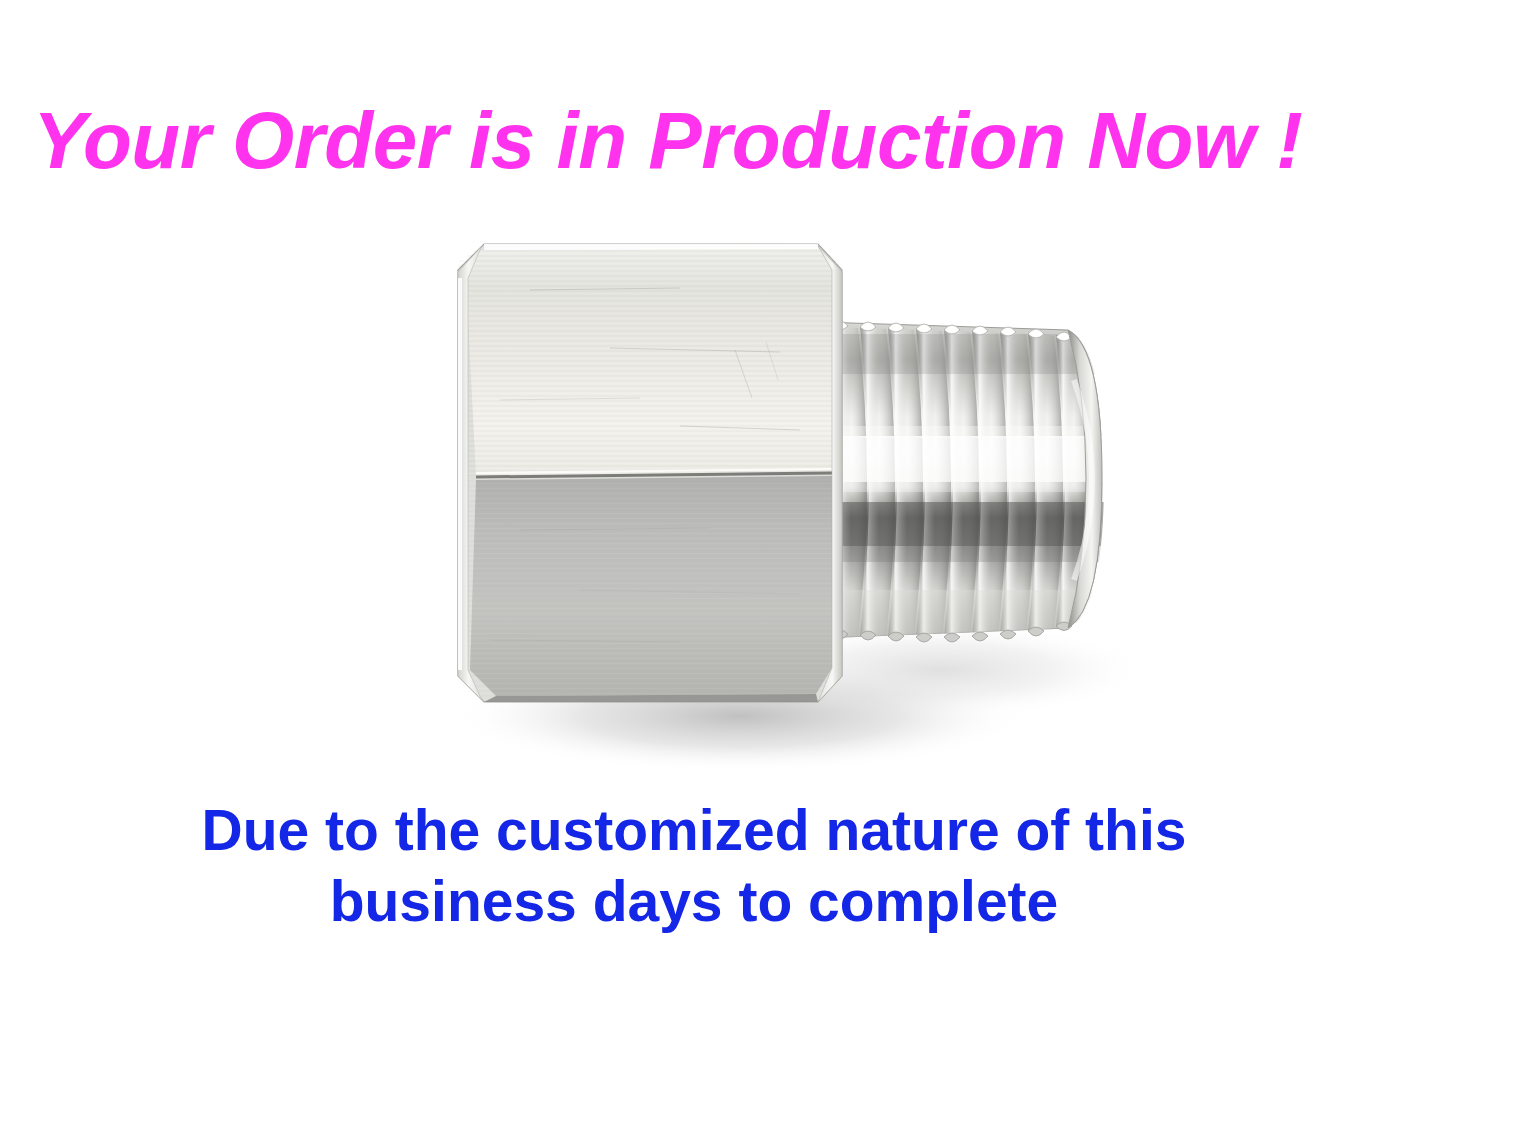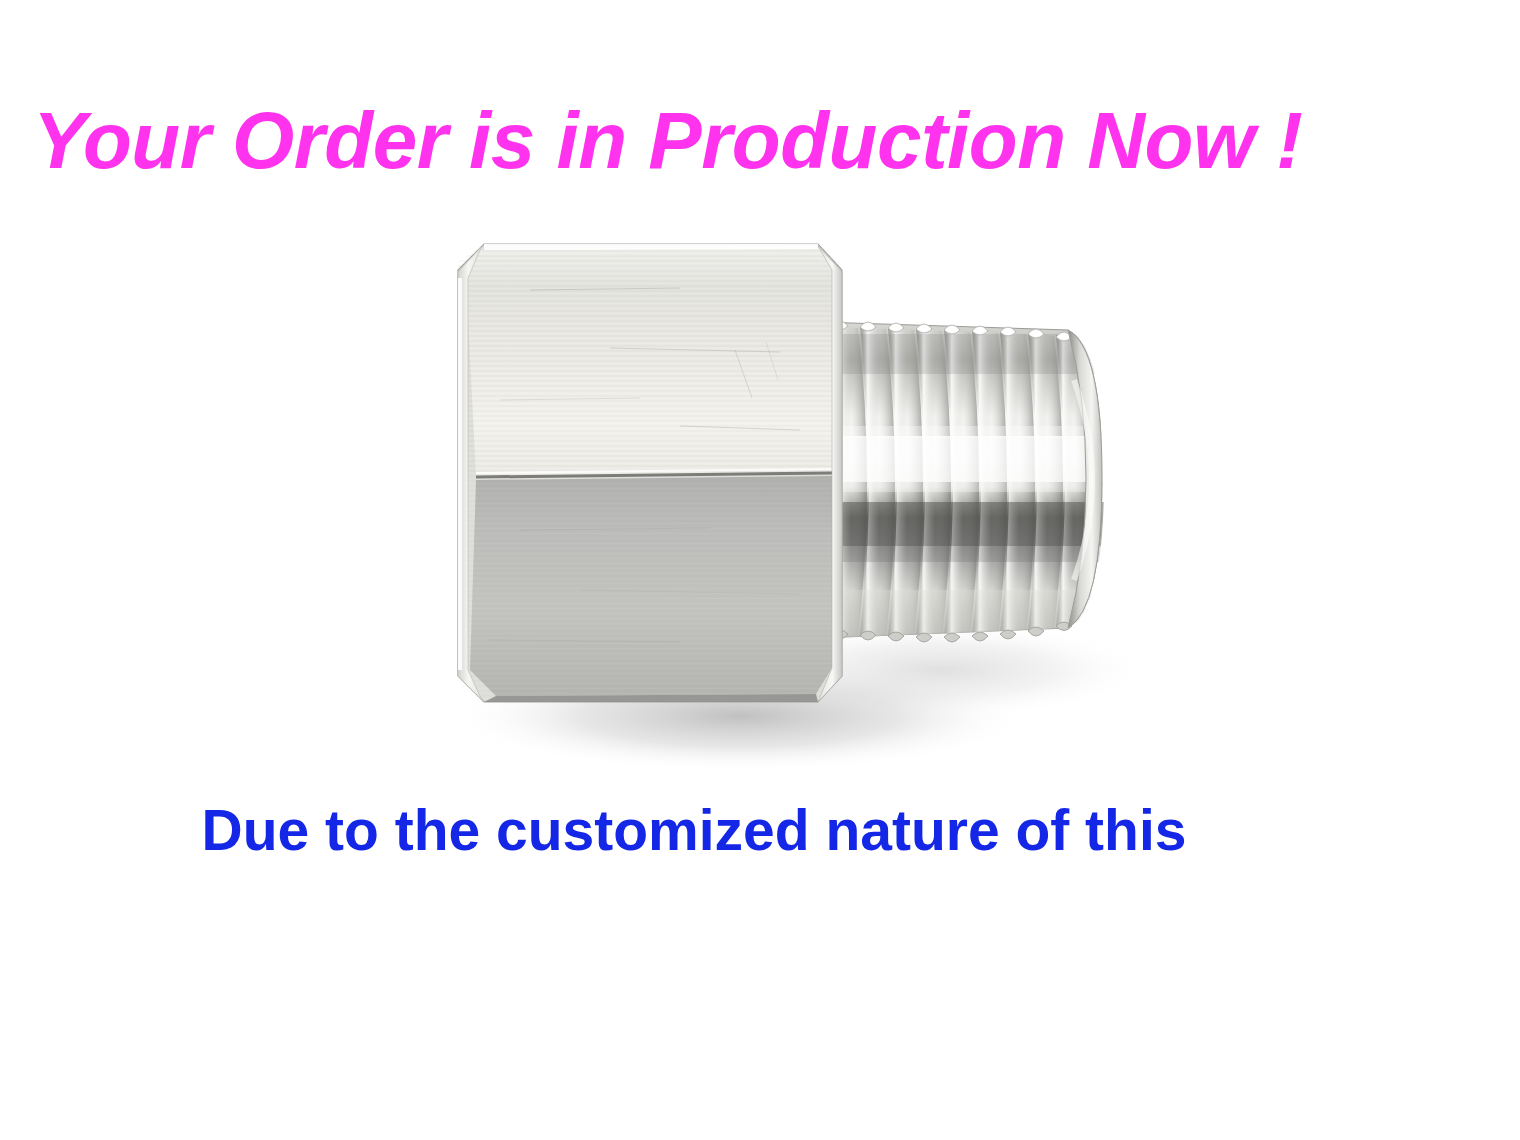--- a/index.html
+++ b/index.html
@@ -249,15 +249,16 @@
 
         <path d="M 104 472 L 438 472 L 436 464 L 116 466 Z" fill="#8b8b88" opacity="0.85"></path>
 
         <path d="M 104 14 L 438 14 L 438 19 L 104 20 Z" fill="#ffffff" opacity="0.9"></path>
       </g>
     </svg>
   </div>
 
   <div id="body-copy">
     <span class="bl">Due to the customized nature of this</span>
+    <span class="bl">business days to complete</span>
   </div>
 
 </div>
 
 </body></html>

